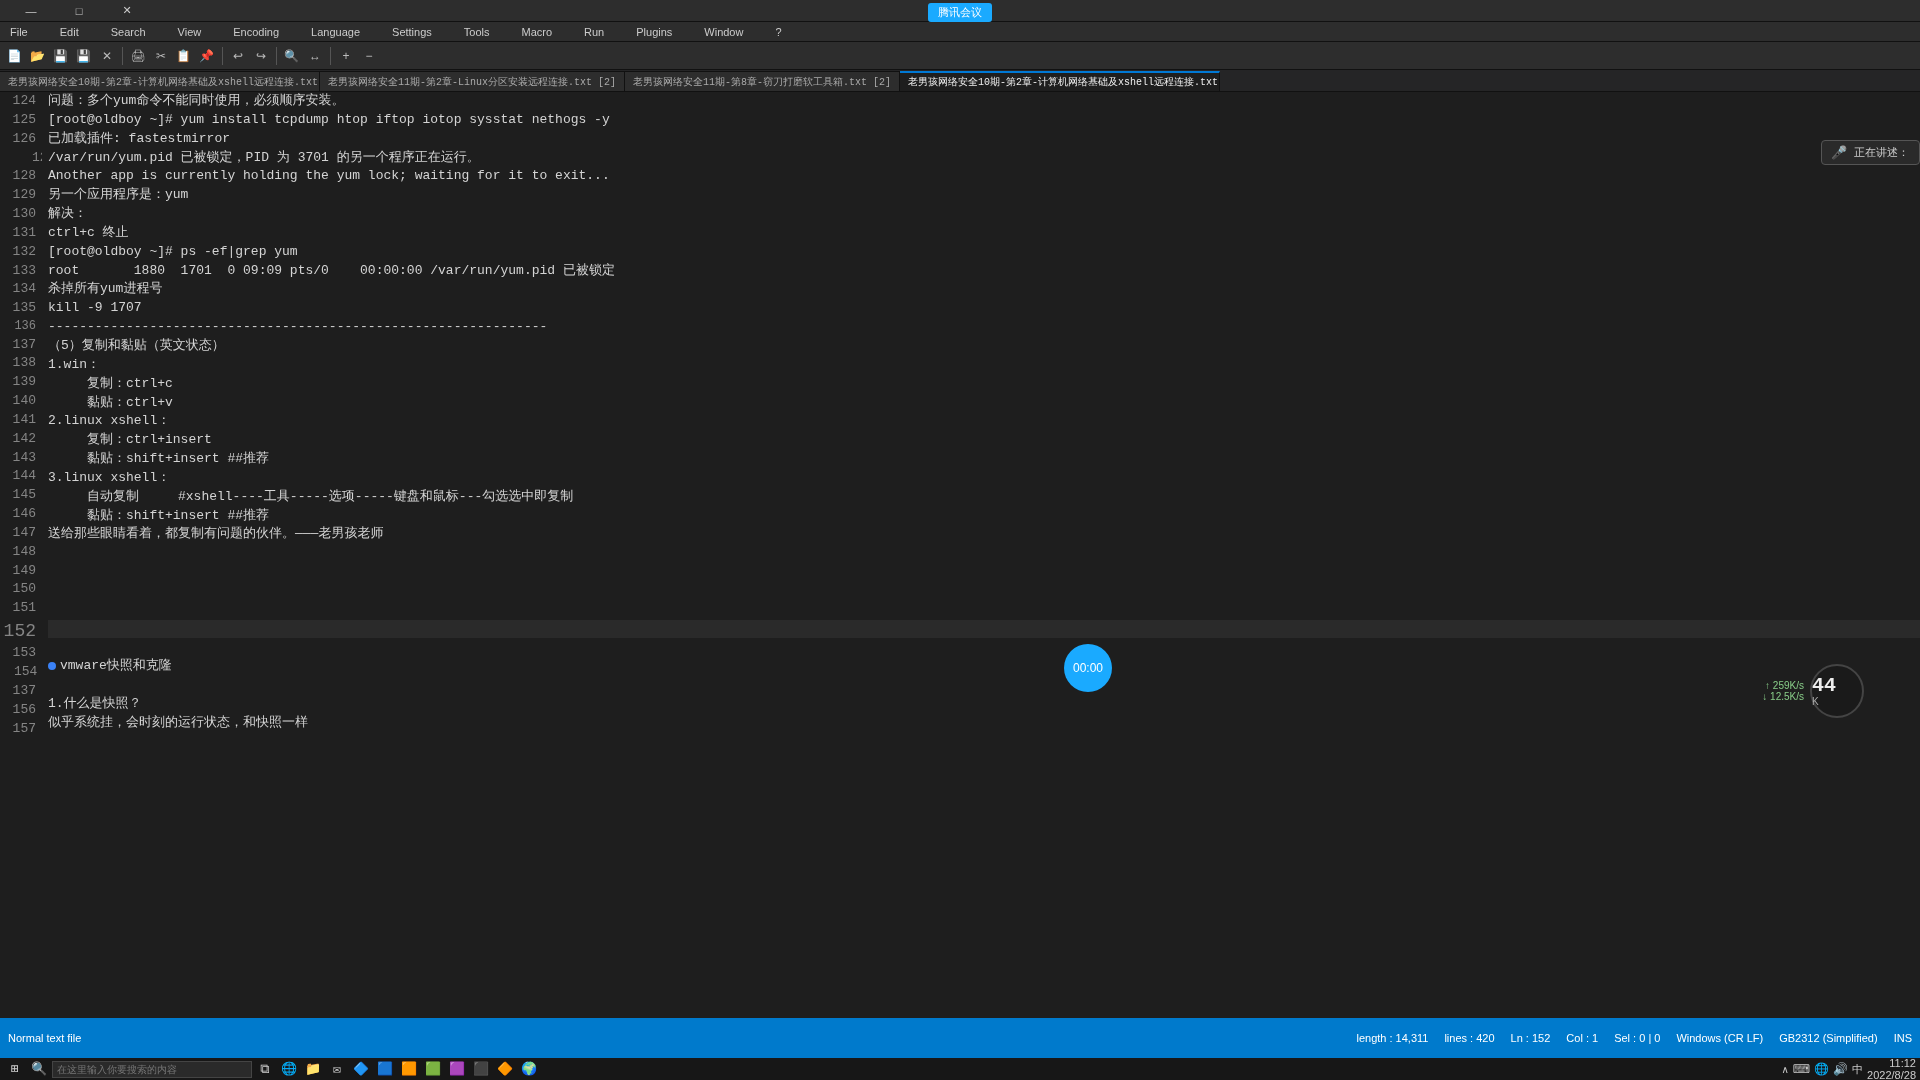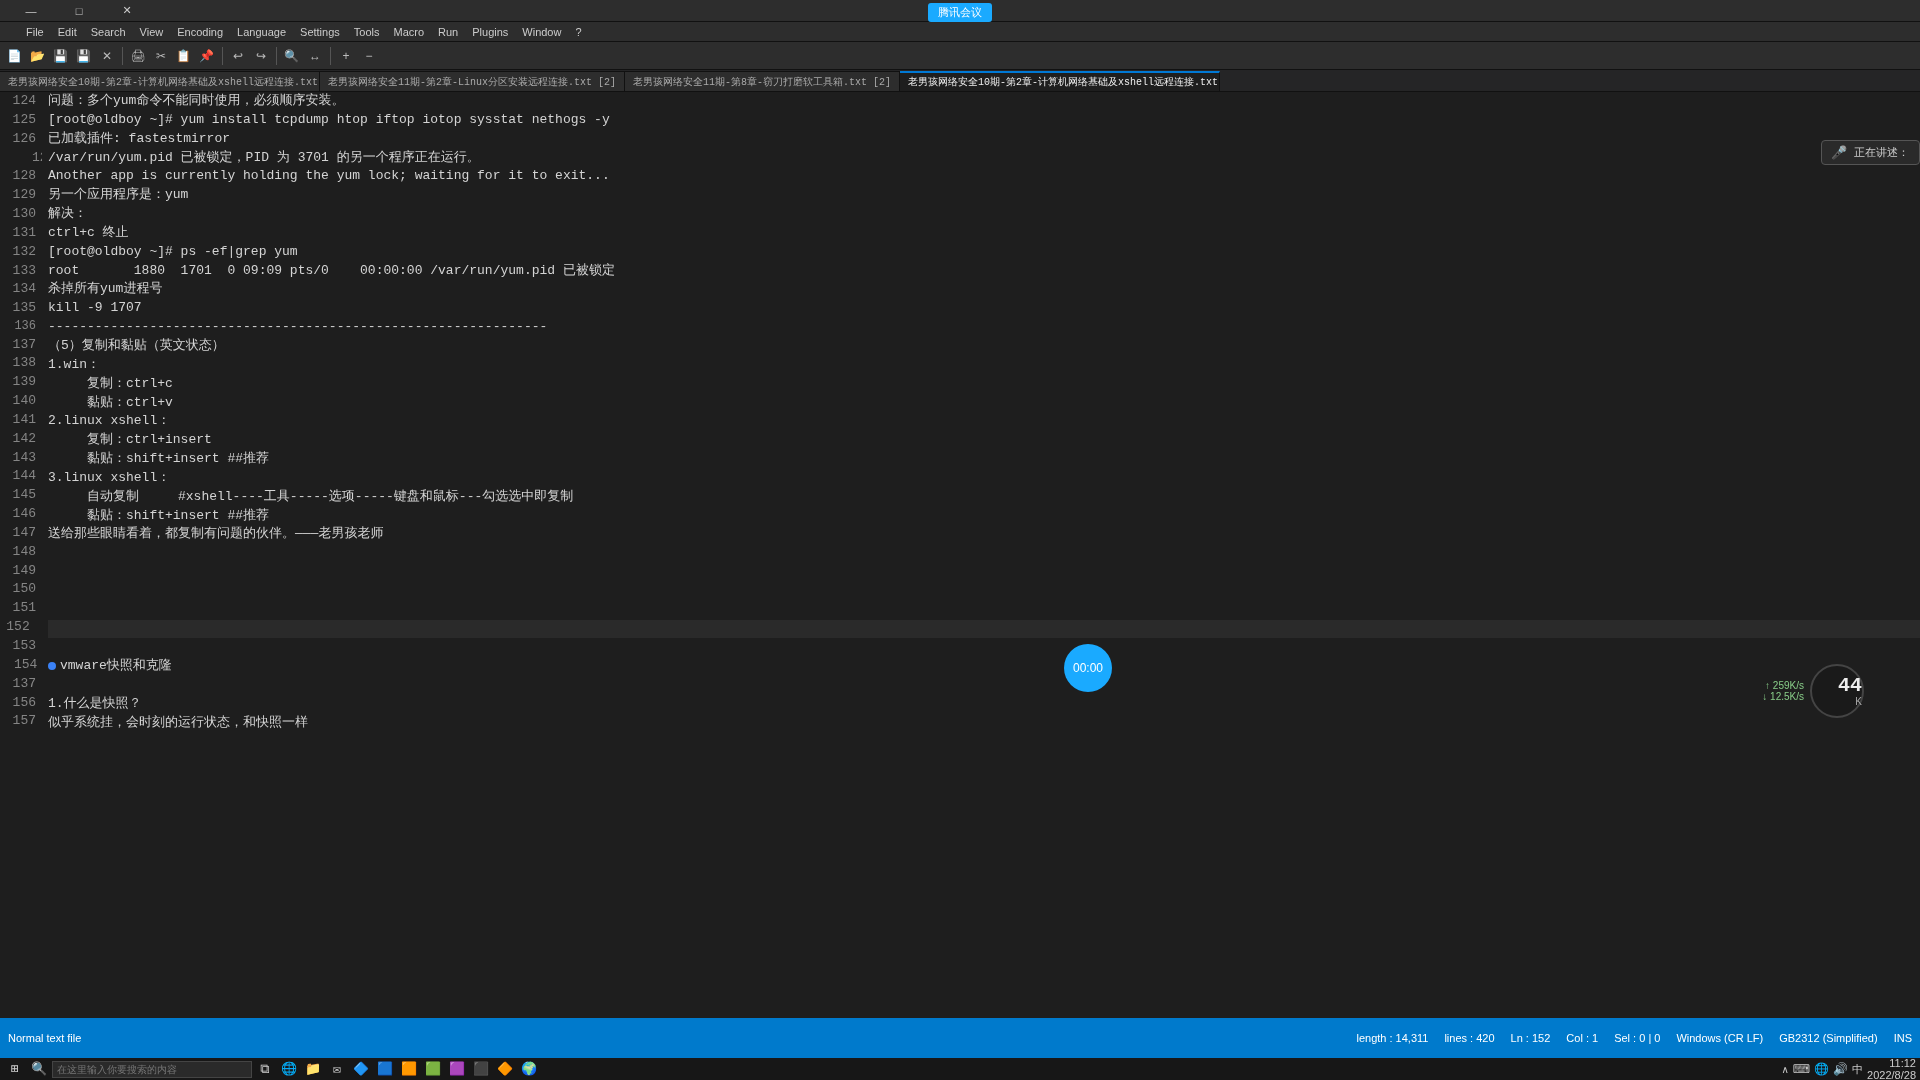--- a/index.html
+++ b/index.html
@@ -46,22 +46,22 @@
       border: none;
       font-family: 'Segoe UI', sans-serif;
     }
 
     
     #menubar {
       background: #2d2d2d;
       height: 20px;
       display: flex;
       align-items: flex-start;
-      padding: 0 20px;
-      gap: 2px;
+      padding: 0 4px;
+      gap: 20px;
       border-bottom: 1px solid #111;
     }
     .menu-item {
       font-size: 11px;
       color: #ccc;
       padding: 0 6px;
       height: 20px;
       display: flex;
       align-items: center;
       cursor: pointer;
@@ -334,21 +334,21 @@
       <div style="line-height: 1.45; font-size: 13px;">142</div>
       <div style="line-height: 1.45; font-size: 13px;">143</div>
       <div style="line-height: 1.45; font-size: 13px;">144</div>
       <div style="line-height: 1.45; font-size: 13px;">145</div>
       <div style="line-height: 1.45; font-size: 13px;">146</div>
       <div style="line-height: 1.45; font-size: 13px;">147</div>
       <div style="line-height: 1.45; font-size: 13px;">148</div>
       <div style="line-height: 1.45; font-size: 13px;">149</div>
       <div style="line-height: 1.45; font-size: 13px;">150</div>
       <div style="line-height: 1.45; font-size: 13px;">151</div>
-      <div style="line-height: 1.45; font-size: 13px; text-align: center;">152</div>
+      <div style="line-height: 1.45; font-size: 18px;">152</div>
       <div style="line-height: 1.45; font-size: 13px;">153</div>
       <div style="line-height: 1.45; font-size: 13px; padding-left: 14px;">154</div>
       <div style="line-height: 1.45; font-size: 13px;">137</div>
       <div style="line-height: 1.45; font-size: 13px;">156</div>
       <div style="line-height: 1.45; font-size: 13px;">157</div>
     </div>
   <div id="editor-content"><div class="line">问题：多个yum命令不能同时使用，必须顺序安装。</div><div class="line">[root@oldboy ~]# yum install tcpdump htop iftop iotop sysstat nethogs -y</div><div class="line">已加载插件: fastestmirror</div><div class="line">/var/run/yum.pid 已被锁定，PID 为 3701 的另一个程序正在运行。</div><div class="line">Another app is currently holding the yum lock; waiting for it to exit...</div><div class="line">另一个应用程序是：yum</div><div class="line">解决：</div><div class="line">ctrl+c 终止</div><div class="line">[root@oldboy ~]# ps -ef|grep yum</div><div class="line">root       1880  1701  0 09:09 pts/0    00:00:00 /var/run/yum.pid 已被锁定</div><div class="line">杀掉所有yum进程号</div><div class="line">kill -9 1707</div><div class="line">----------------------------------------------------------------</div><div class="line">（5）复制和黏贴（英文状态）</div><div class="line">1.win：</div><div class="line">     复制：ctrl+c</div><div class="line">     黏贴：ctrl+v</div><div class="line">2.linux xshell：</div><div class="line">     复制：ctrl+insert</div><div class="line">     黏贴：shift+insert ##推荐</div><div class="line">3.linux xshell：</div><div class="line">     自动复制     #xshell----工具-----选项-----键盘和鼠标---勾选选中即复制</div><div class="line">     黏贴：shift+insert ##推荐</div><div class="line">送给那些眼睛看着，都复制有问题的伙伴。———老男孩老师</div><div class="line"> </div><div class="line"> </div><div class="line"> </div><div class="line"> </div><div class="line current-line"> </div><div class="line"> </div><div class="line"><span style="display: inline-block; width: 8px; height: 8px; border-radius: 50%; background: rgb(59, 130, 246); margin-right: 4px; vertical-align: middle;"></span>vmware快照和克隆</div><div class="line"> </div><div class="line">1.什么是快照？</div><div class="line">似乎系统挂，会时刻的运行状态，和快照一样</div></div>
 </div>
 
 <div id="speaking-widget" style="position:absolute;top:140px;right:0;background:#2a2a2a;border:1px solid #555;border-radius:4px;padding:4px 10px;display:flex;align-items:center;gap:6px;font-size:11px;color:#ccc;font-family:'Segoe UI',sans-serif;z-index:100;">
@@ -358,21 +358,21 @@
 
 <div id="timer-circle" style="position:absolute;bottom:388px;right:808px;width:48px;height:48px;border-radius:50%;background:#1aaaff;display:flex;align-items:center;justify-content:center;color:#fff;font-size:12px;font-family:'Segoe UI',sans-serif;z-index:50;">
   <span>00:00</span>
 </div>
 
 <div style="position:absolute;bottom:362px;right:56px;display:flex;align-items:center;gap:2px;z-index:50;">
   <div style="display:flex;flex-direction:column;align-items:flex-end;margin-right:4px;">
     <span style="font-size:10px;color:#88cc88;font-family:'Segoe UI',sans-serif;">↑ 259K/s</span>
     <span style="font-size:10px;color:#88cc88;font-family:'Segoe UI',sans-serif;">↓ 12.5K/s</span>
   </div>
-  <div style="width:54px;height:54px;border-radius:50%;background:#1a1a1a;border:2px solid #444;display:flex;flex-direction:column;align-items:flex-end;justify-content:center;">
+  <div style="width:54px;height:54px;border-radius:50%;background:#1a1a1a;border:2px solid #444;display:flex;flex-direction:column;align-items:flex-start;justify-content:center;">
     <span style="font-size:20px;font-weight:bold;color:#eee;line-height:1;font-family:'Courier New',monospace;">44</span>
     <span style="font-size:10px;color:#aaa;font-family:'Segoe UI',sans-serif;">K</span>
   </div>
 </div>
 
 <div id="statusbar">
   <span>Normal text file</span>
   <span style="margin-left:auto;display:flex;gap:16px;">
     <span>length : 14,311</span>
     <span>lines : 420</span>

